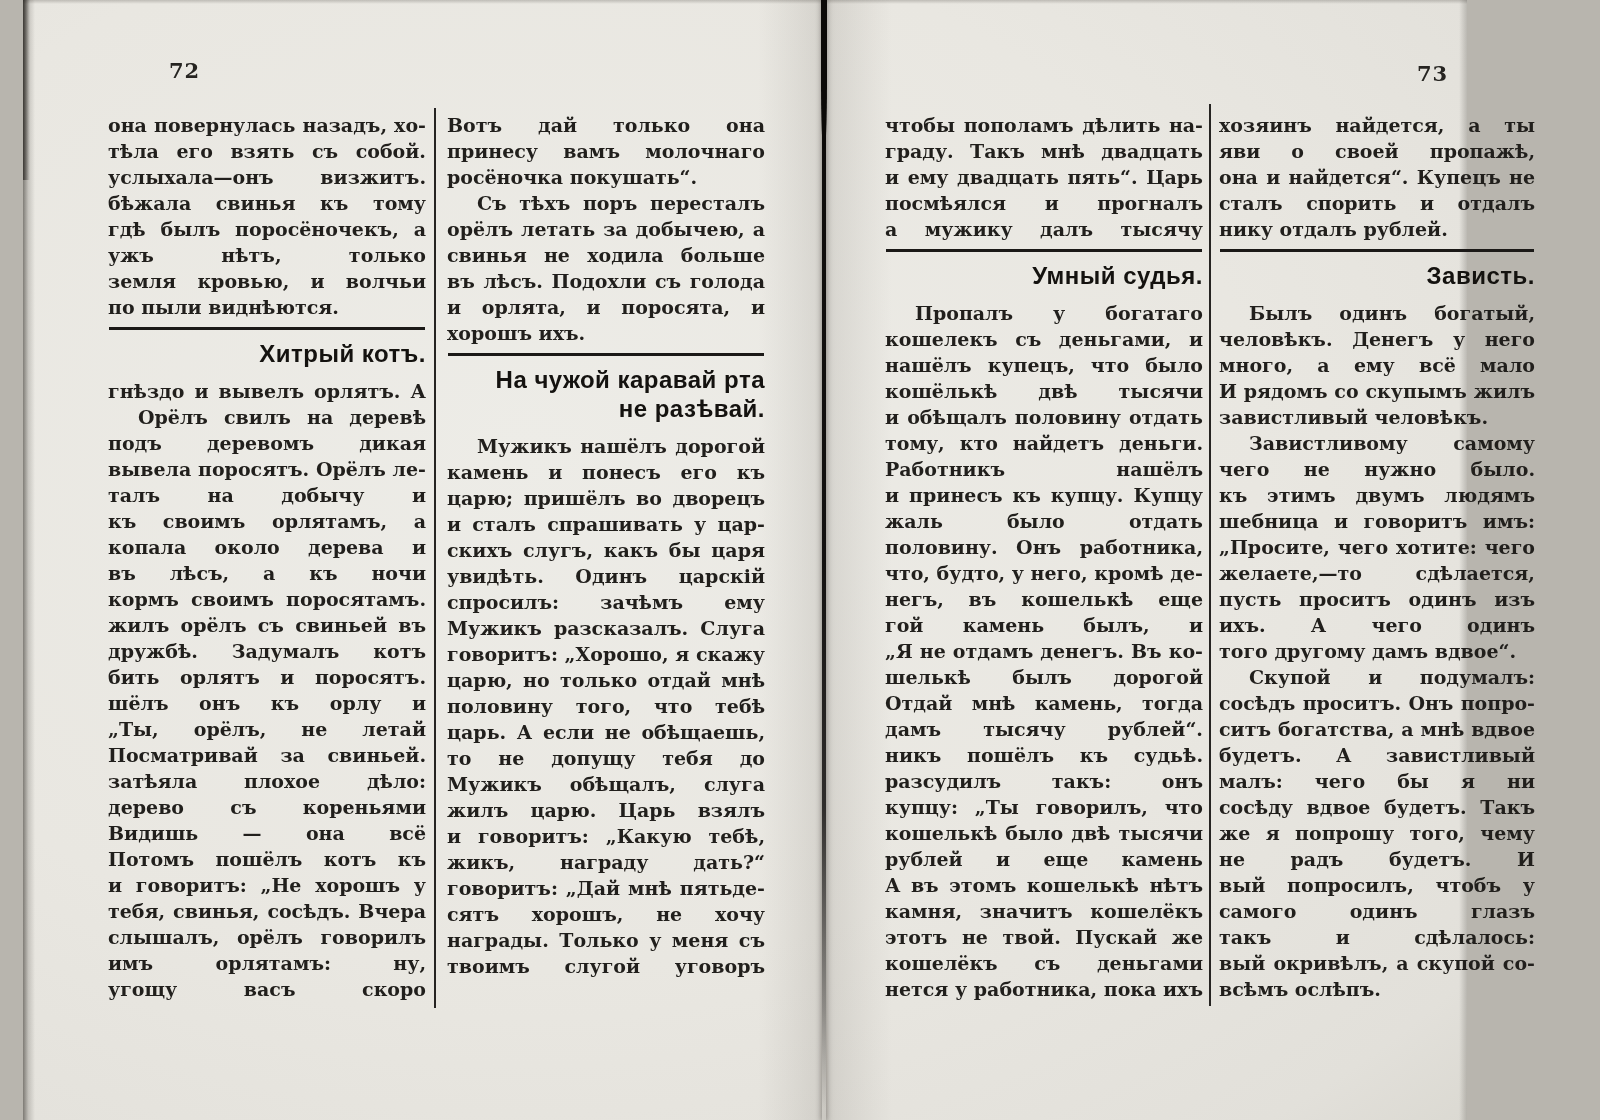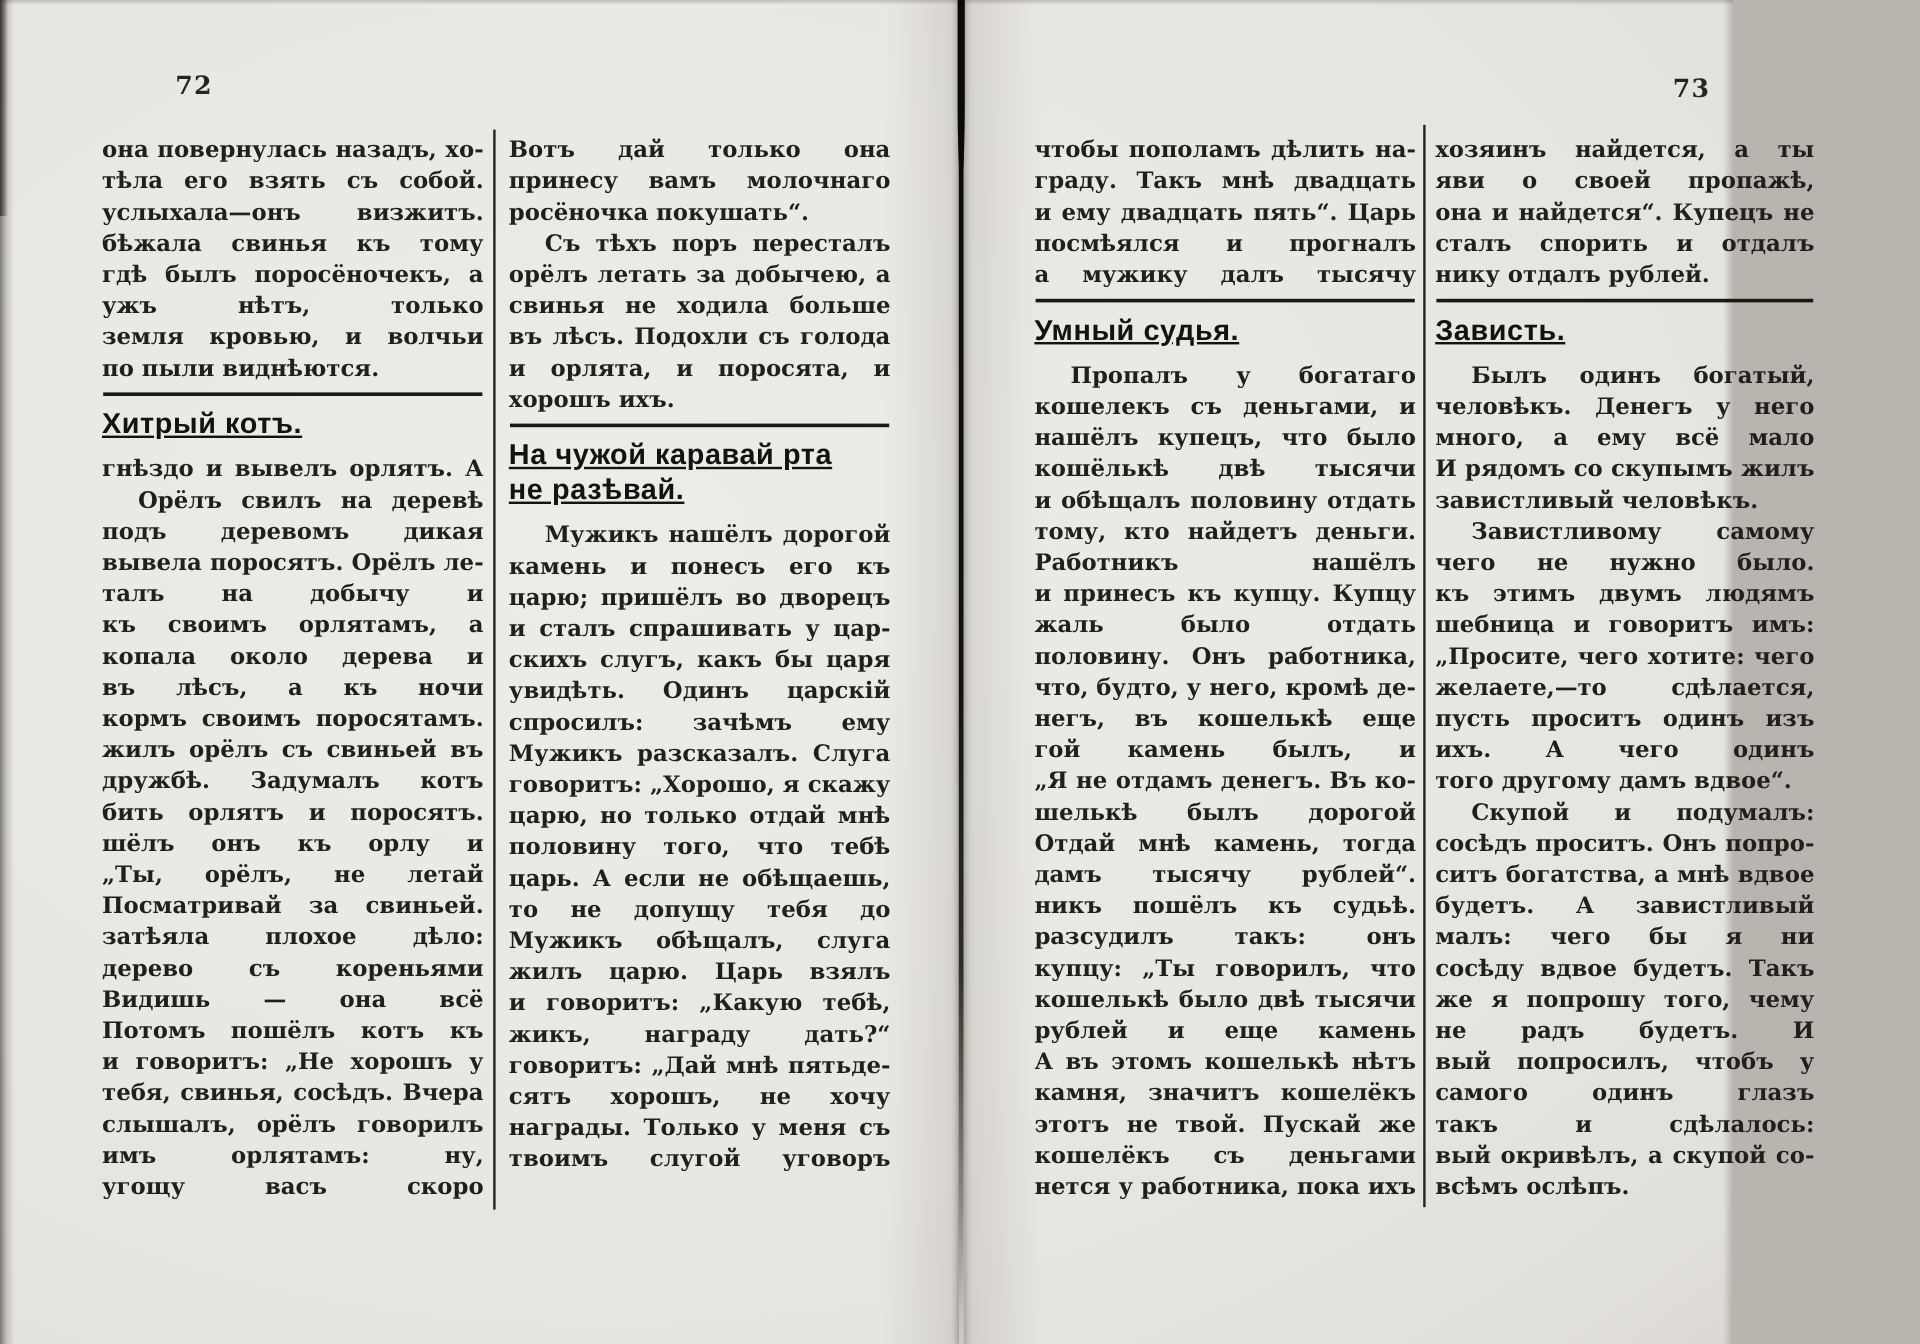--- a/index.html
+++ b/index.html
@@ -1,20 +1,20 @@
 <!DOCTYPE html>
 <html><head>
 <meta charset="utf-8">
 <style>
   html,body{margin:0;padding:0;}
   body{width:1600px;height:1120px;overflow:hidden;
        font-family:"DejaVu Serif",serif;background:#b8b5ae;}
   #spread{position:relative;width:1444px;height:1120px;
           background:radial-gradient(ellipse at 35% 40%, #edece7 0%, #e9e7e1 55%, #e2e0da 90%, #dbd9d2 100%);
-          color:#211f1c;}
+          color:#211f1c;margin-left:23px;}
   
   .left-edge{position:absolute;left:0;top:0;width:12px;height:100%;
              background:linear-gradient(to right, rgba(40,36,30,0.55), rgba(40,36,30,0.18) 45%, rgba(40,36,30,0) 100%);}
   .left-corner{position:absolute;left:0;top:0;width:7px;height:180px;
              background:linear-gradient(to right, rgba(25,22,18,0.65), rgba(25,22,18,0) 100%);}
   .right-edge{position:absolute;right:0;top:0;width:8px;height:100%;
              background:linear-gradient(to left, rgba(40,36,30,0.22), rgba(40,36,30,0) 100%);}
   .top-edge{position:absolute;left:0;top:0;width:100%;height:4px;
              background:linear-gradient(to bottom, rgba(40,36,30,0.22), rgba(40,36,30,0) 100%);}
   .gutter-shade{position:absolute;left:735px;top:0;width:134px;height:100%;
@@ -30,21 +30,21 @@
   
   .col{position:absolute;font:700 19px/26px "DejaVu Serif",serif;color:#211f1c;}
   .para{margin:0;}
   .tline{height:26px;line-height:26px;overflow:hidden;
          text-align:justify;text-align-last:justify;text-justify:inter-word;
          white-space:normal;}
   .tline.ragged{text-align-last:left;}
   .tline.indent{text-indent:30px;}
   .story-rule{height:3px;background:#1b1917;margin:7px 1px 9px 1px;}
   .story-heading{font:700 24px/29px "Liberation Sans",sans-serif;letter-spacing:0.5px;
-         text-align:left;margin:6px 0 10px 0;color:#14120f;text-decoration:underline;}
+         text-align:right;margin:6px 0 10px 0;color:#14120f;}
 </style>
 </head>
 <body>
 
 <div id="spread">
 
   <div class="top-edge"></div>
   <div class="left-edge"></div>
   <div class="left-corner"></div>
   <div class="right-edge"></div>

